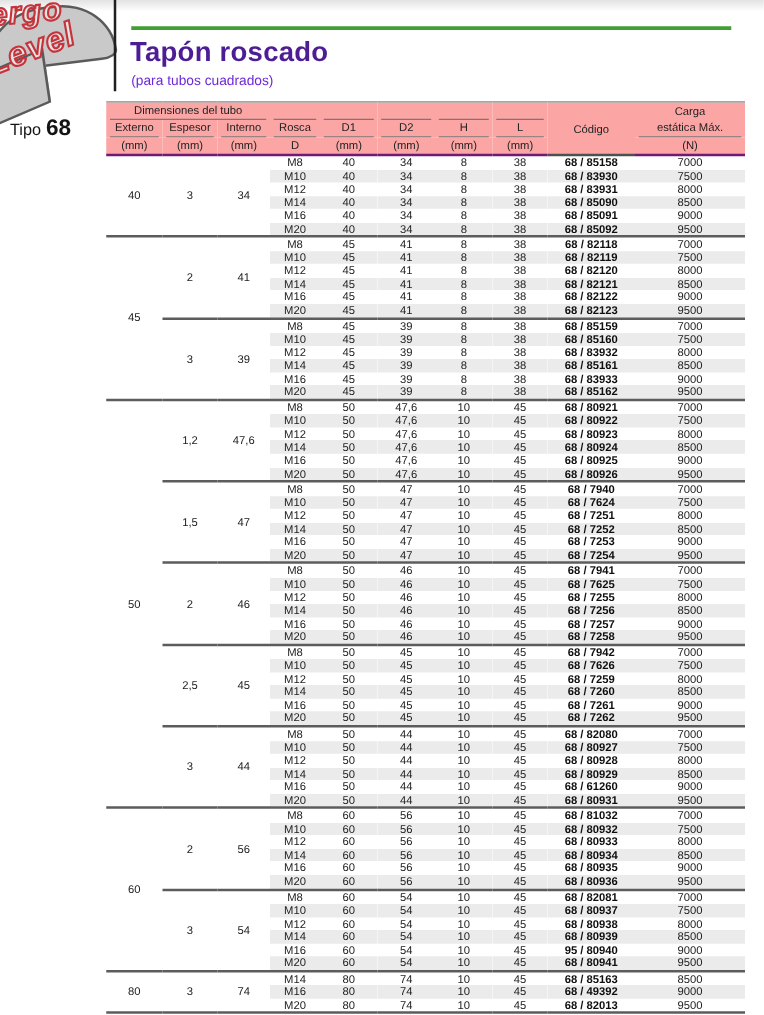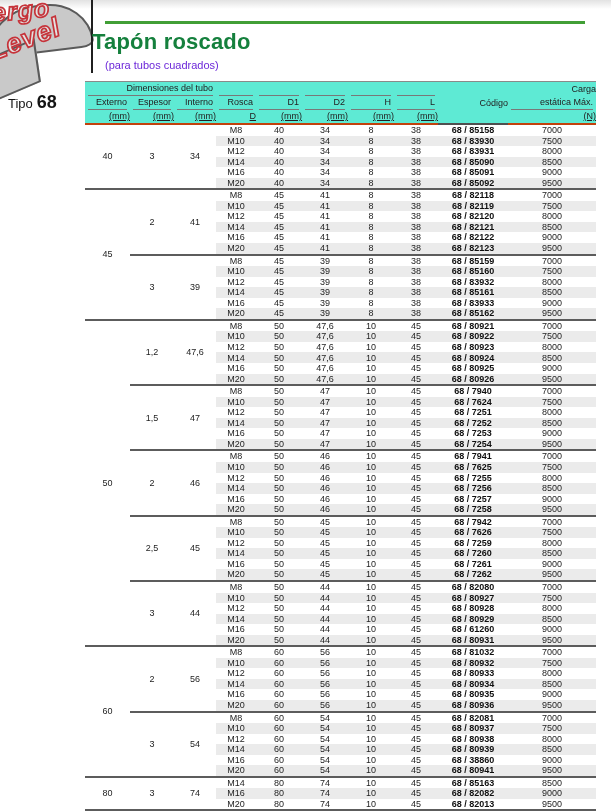--- a/index.html
+++ b/index.html
@@ -25,36 +25,36 @@
     transform:rotate(-5deg); letter-spacing:1px; }
   .logo-word2 { position:absolute; left:2px; top:24px; font-size:27px; font-weight:bold;
     font-style:italic; color:#e2e2e2; -webkit-text-stroke:1.7px #c6333a;
     transform:rotate(-21deg); letter-spacing:1px; }
 
   .vrule { position:absolute; left:91px; top:0; width:2px; height:73px; background:#1f1f1f; }
 
   .kicker { position:absolute; left:105px; top:5px; font-size:11.5px; font-weight:bold;
     font-style:italic; color:#3a9a32; }
   .greenline { position:absolute; left:105px; top:21px; width:480px; height:3px; background:#419f36; }
-  .title { position:absolute; left:92px; top:29px; font-size:22px; font-weight:bold;
-    color:#15803d; letter-spacing:0.2px; }
+  .title { position:absolute; left:104px; top:29px; font-size:22px; font-weight:bold;
+    color:#4c1d95; letter-spacing:0.2px; }
   .subtitle { position:absolute; left:105px; top:59px; font-size:11px; color:#6d28d9; }
 
   .tipo { position:absolute; left:8px; top:92px; font-size:13px; color:#141414; }
   .tipo b { font-size:18px; margin-left:4px; }
 
   
   .tbl-wrap { position:absolute; left:85px; top:81px; width:511px; }
   table { border-collapse:collapse; table-layout:fixed; width:511px; }
-  thead td { background:#5eead4; padding:0; font-size:9px; color:#222; text-align:right; }
+  thead td { background:#fca5a5; padding:0; font-size:9px; color:#222; text-align:center; }
   thead tr.r1 td { border-top:1px solid #8a8a8a; }
   .hc { height:13px; line-height:13px; }
   .u { border-bottom:1px solid #787878; margin:0 3px; }
   .codigo-h { vertical-align:middle; border-bottom:2px solid #4f4f4f; }
-  thead tr.r3 td { border-bottom:2px solid #c2410c;text-decoration:underline; }
+  thead tr.r3 td { border-bottom:2px solid #701a75; }
 
   tbody td { height:10.55px; padding:0; font-size:9px; line-height:10.5px;
     color:#1d1d1d; text-align:center; white-space:nowrap; overflow:hidden; }
   tbody tr:nth-child(even) td.data { background:#ebebeb; }
   tbody td.grp { background:#fff; vertical-align:middle; }
   tbody tr.group-start td { border-top:2px solid #5c5c5c; }
   tbody tr:last-child td { border-bottom:2px solid #5c5c5c; }
   tbody td.bottom-edge { border-bottom:2px solid #5c5c5c; }
   tbody td.code { font-weight:bold; color:#0f0f0f; }
 </style>
@@ -725,21 +725,21 @@
             <td class="data">45</td>
             <td class="data code">68 / 80939</td>
             <td class="data">8500</td>
           </tr>
           <tr>
             <td class="data">M16</td>
             <td class="data">60</td>
             <td class="data">54</td>
             <td class="data">10</td>
             <td class="data">45</td>
-            <td class="data code">68 / 38860</td>
+            <td class="data code">95 / 80940</td>
             <td class="data">9000</td>
           </tr>
           <tr>
             <td class="data">M20</td>
             <td class="data">60</td>
             <td class="data">54</td>
             <td class="data">10</td>
             <td class="data">45</td>
             <td class="data code">68 / 80941</td>
             <td class="data">9500</td>
@@ -755,21 +755,21 @@
             <td class="data">45</td>
             <td class="data code">68 / 85163</td>
             <td class="data">8500</td>
           </tr>
           <tr>
             <td class="data">M16</td>
             <td class="data">80</td>
             <td class="data">74</td>
             <td class="data">10</td>
             <td class="data">45</td>
-            <td class="data code">68 / 82082</td>
+            <td class="data code">68 / 49392</td>
             <td class="data">9000</td>
           </tr>
           <tr>
             <td class="data">M20</td>
             <td class="data">80</td>
             <td class="data">74</td>
             <td class="data">10</td>
             <td class="data">45</td>
             <td class="data code">68 / 82013</td>
             <td class="data">9500</td>

